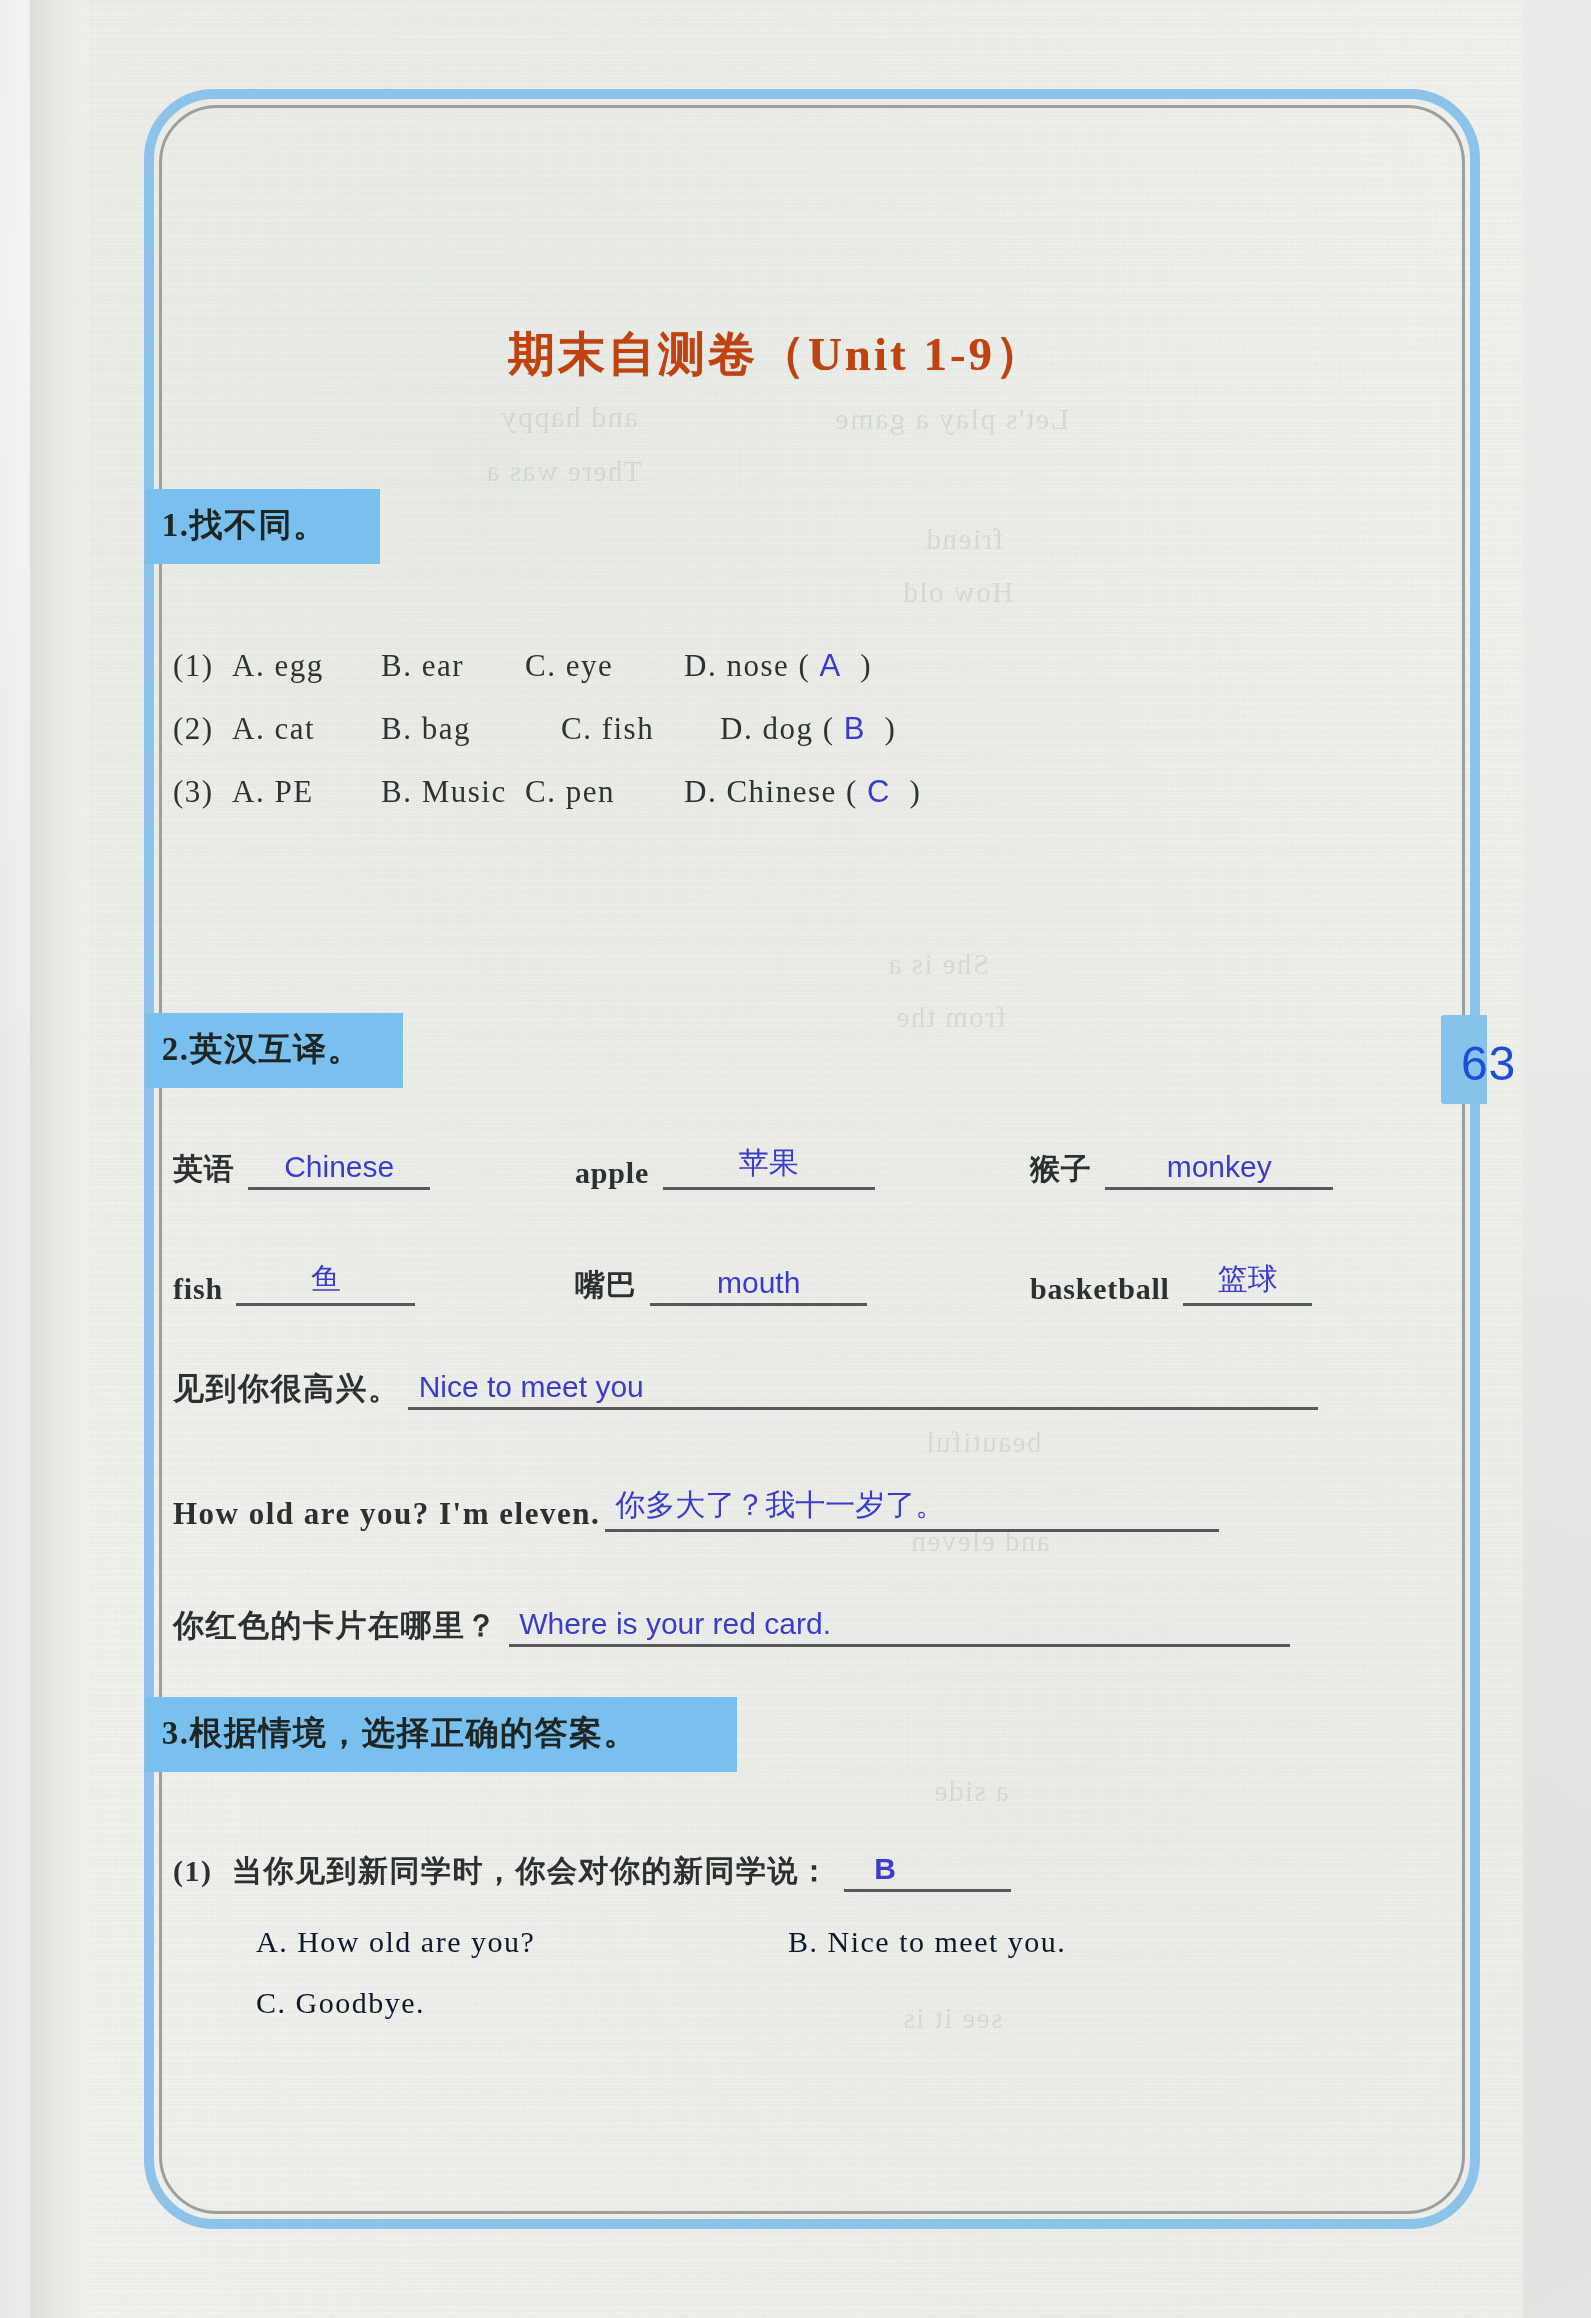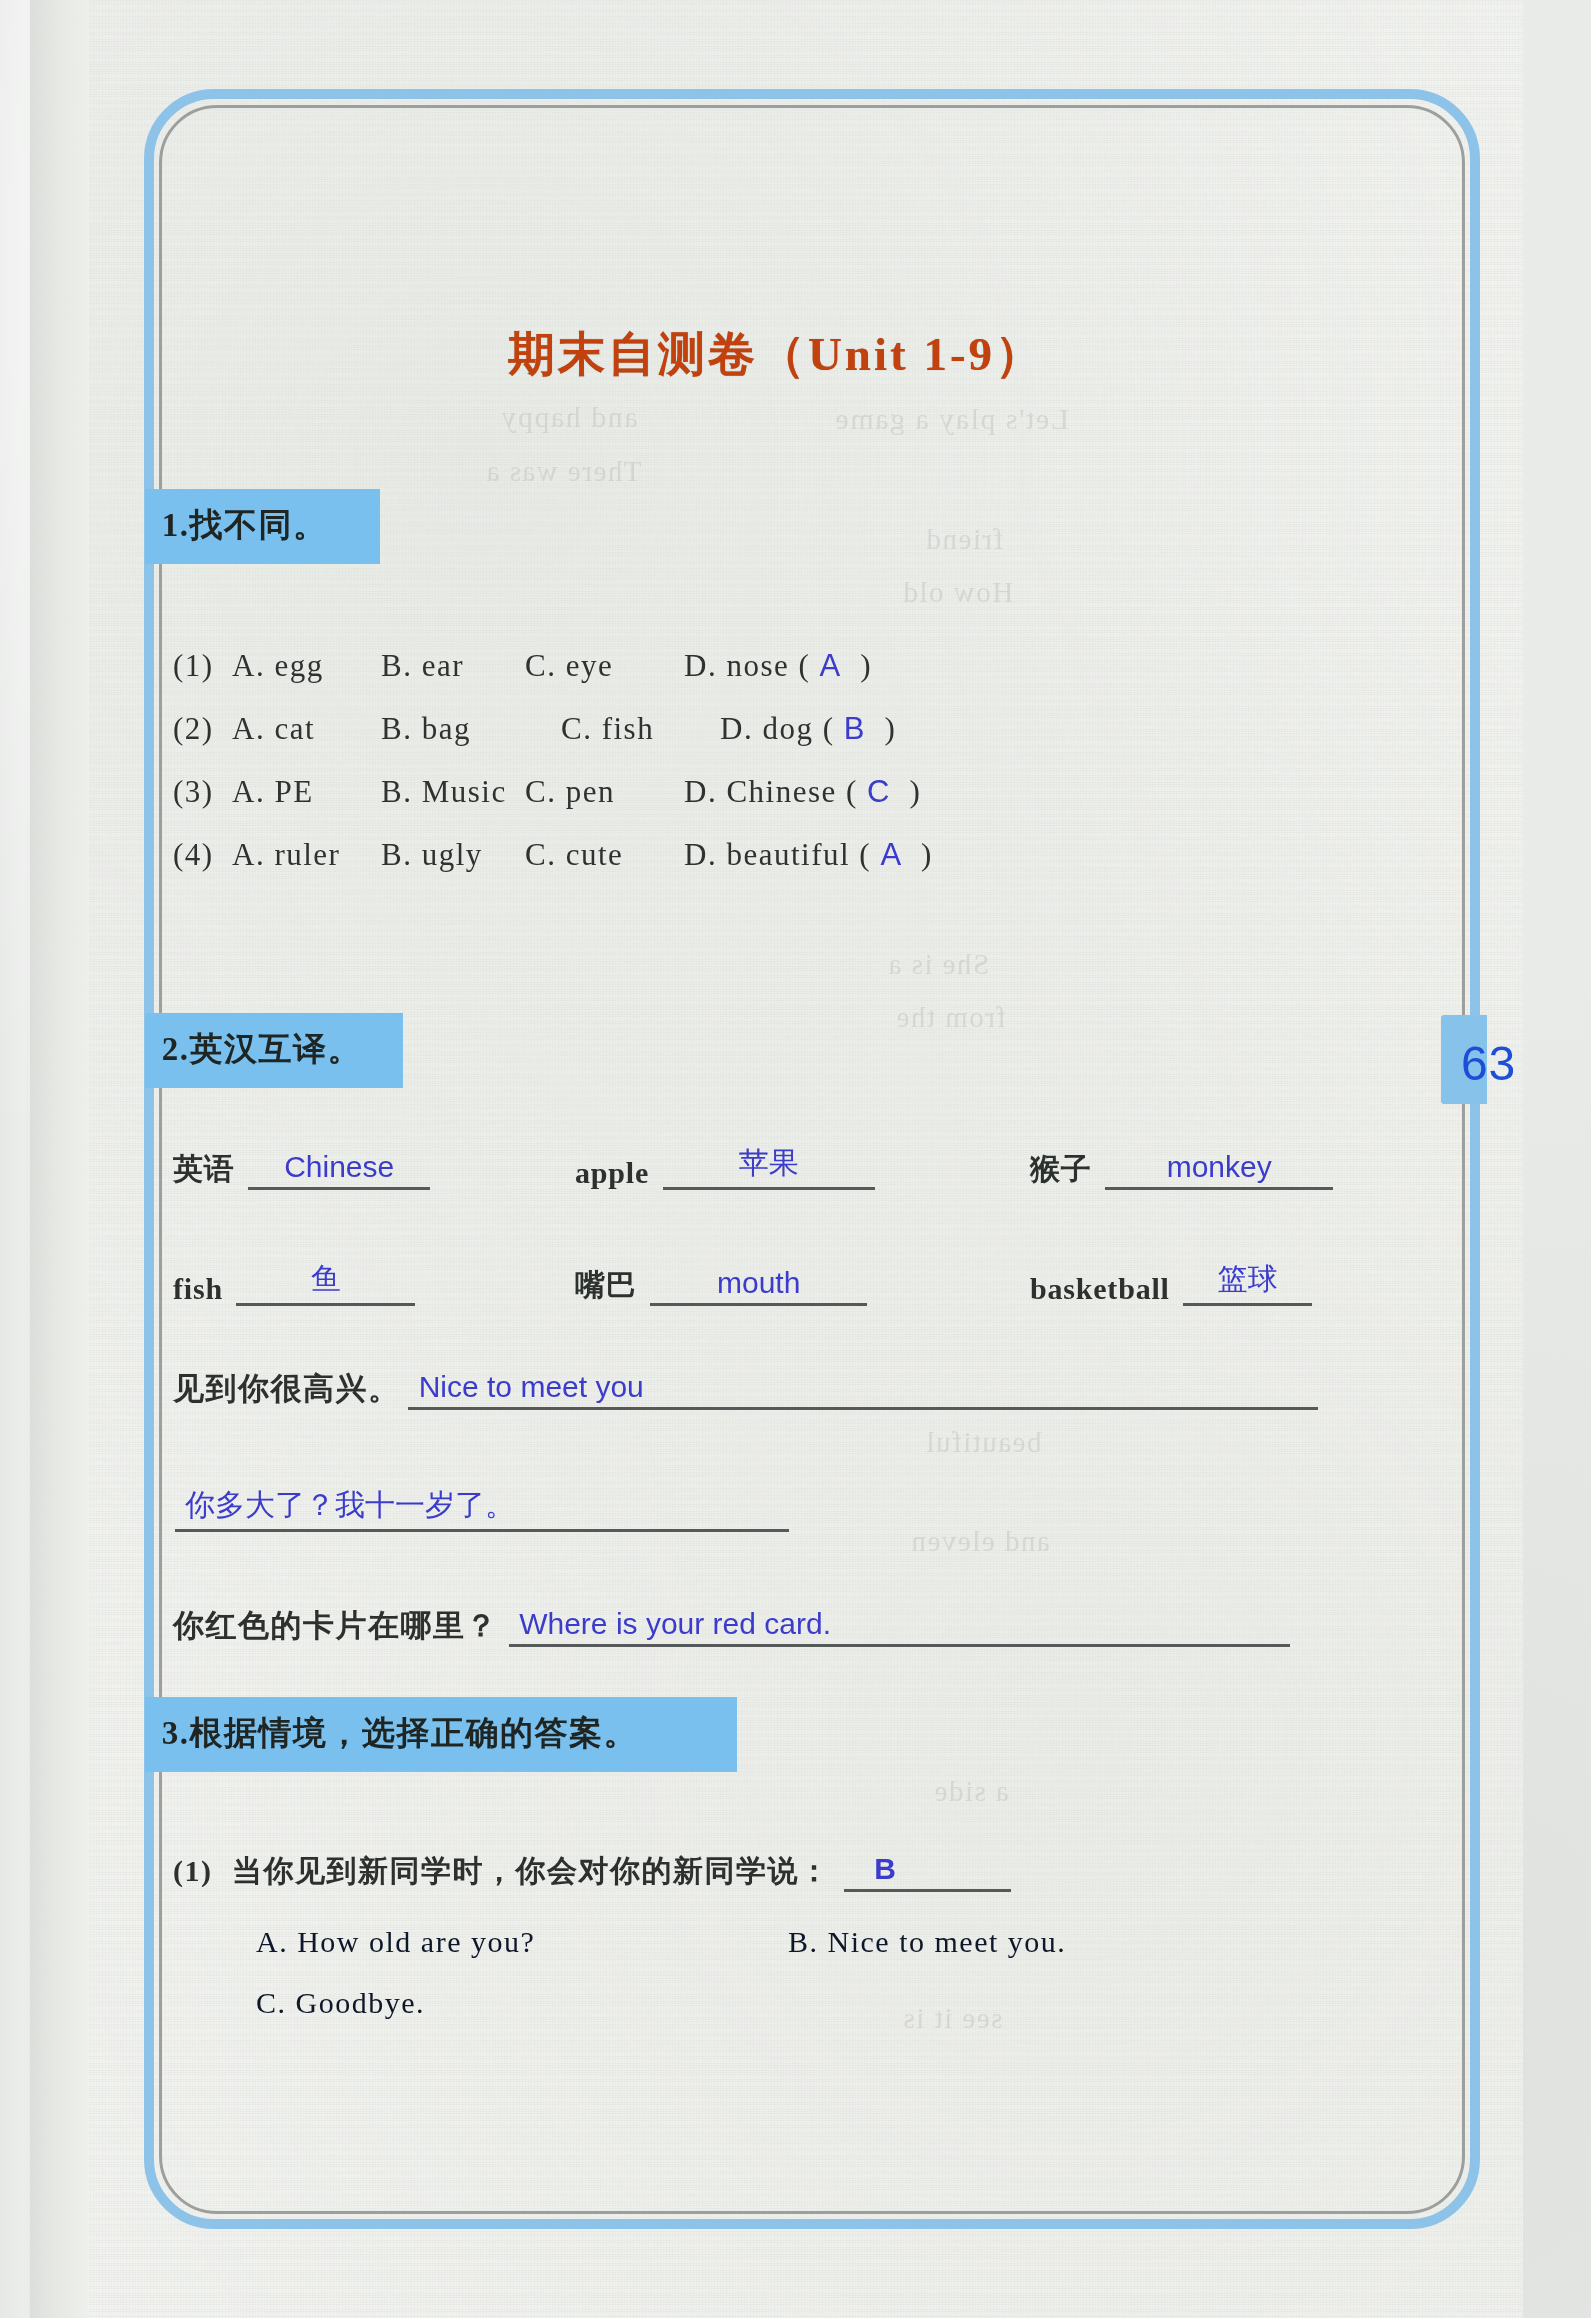--- a/index.html
+++ b/index.html
@@ -233,23 +233,20 @@
     </div>
 
     <div class="qline" style="left:143px;top:711px;">
       <span class="lbl" style="width:59px;display:inline-block;">(2)</span><span class="opt" style="width:149px;">A. cat</span><span class="opt" style="width:144px;">B. bag</span><span class="opt" style="width:159px;margin-left:36px;">C. fish</span><span class="opt">D. dog</span><span> (&nbsp;</span><span class="ink">B</span><span>&nbsp; )</span>
     </div>
 
     <div class="qline" style="left:143px;top:774px;">
       <span class="lbl" style="width:59px;display:inline-block;">(3)</span><span class="opt" style="width:149px;">A. PE</span><span class="opt" style="width:144px;">B. Music</span><span class="opt" style="width:159px;">C. pen</span><span class="opt">D. Chinese</span><span> (&nbsp;</span><span class="ink">C</span><span>&nbsp; )</span>
     </div>
 
-    <div class="qline" style="left:143px;top:837px;">
-      <span class="lbl" style="width:59px;display:inline-block;">(4)</span><span class="opt" style="width:149px;">A. ruler</span><span class="opt" style="width:144px;">B. ugly</span><span class="opt" style="width:159px;">C. cute</span><span class="opt">D. beautiful</span><span> (&nbsp;</span><span class="ink">A</span><span>&nbsp; )</span>
-    </div>
 
 
     <div class="sec-head" style="left:115px;top:1013px;width:258px;">2.英汉互译。</div>
 
     <div class="tr-row" style="left:143px;top:1145px;">
       <span class="tr-term">英语</span>
       <span class="blank" style="width:182px;margin-left:10.6px;">
         <span class="ans">Chinese</span>
       </span>
     </div>
@@ -286,20 +283,21 @@
     </div>
 
     <div class="sent-row" style="left:143px;top:1365px;">
       <span class="sent-cn">见到你很高兴。</span>
       <span class="blank" style="width:910px;margin-left:4.6px;">
         <span class="ans left">Nice to meet you</span>
       </span>
     </div>
 
     <div class="sent-row" style="left:143px;top:1487px;">
+      <span class="sent-cn">How old are you? I'm eleven.</span>
       <span class="blank" style="width:614px;margin-left:1.5px;">
         <span class="ans left">你多大了？我十一岁了。</span>
       </span>
     </div>
 
     <div class="sent-row" style="left:143px;top:1602px;">
       <span class="sent-cn">你红色的卡片在哪里？</span>
       <span class="blank" style="width:781px;margin-left:7.6px;">
         <span class="ans left">Where is your red card.</span>
       </span>

